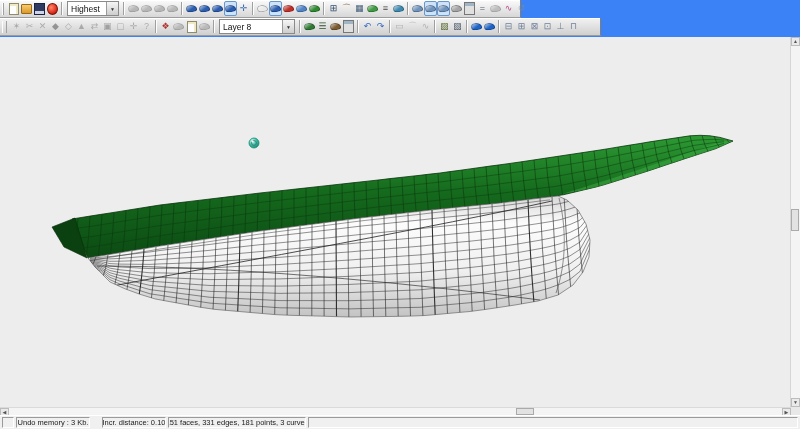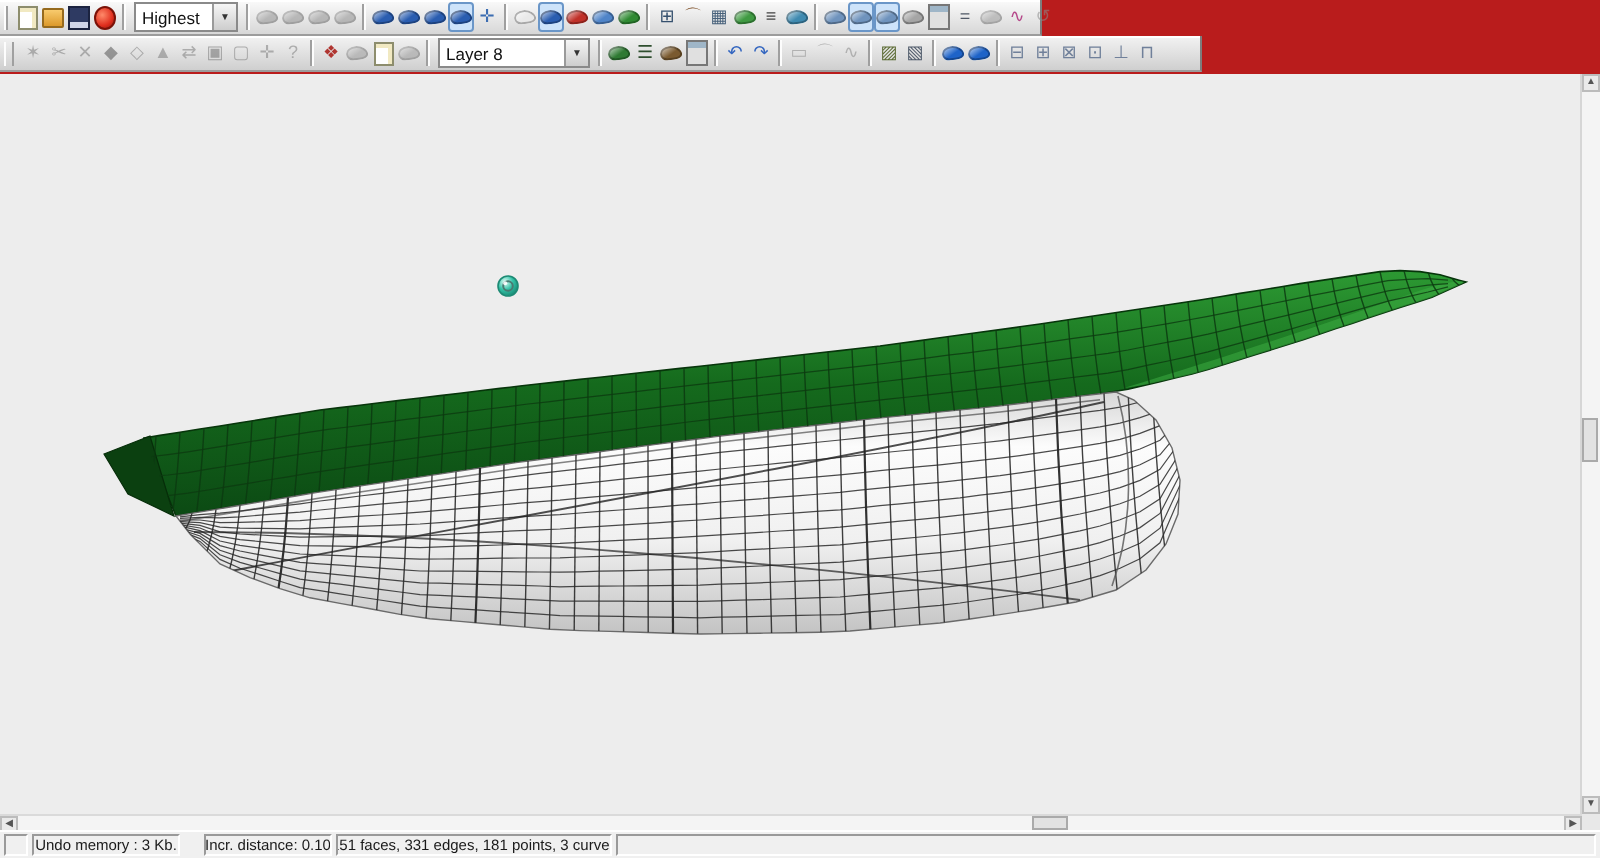--- a/index.html
+++ b/index.html
@@ -1,19 +1,19 @@
 <!DOCTYPE html>
 <html><head>
 <meta charset="utf-8">
 <style>
   html,body{margin:0;padding:0;}
   body{width:800px;height:429px;overflow:hidden;position:relative;background:#ededed;
        font-family:"Liberation Sans",sans-serif;-webkit-font-smoothing:antialiased;}
   
-  .toolbar-dock{position:absolute;top:0;left:0;width:800px;height:37px;background:#b91c1c;}
+  .toolbar-dock{position:absolute;top:0;left:0;width:800px;height:37px;background:#3b82f6;}
   .tb-strip{position:absolute;left:0;height:18px;box-sizing:border-box;display:flex;align-items:center;
             background:linear-gradient(#fbfbfb,#d7d7d7);border-bottom:1px solid #9c9c9c;border-right:1px solid #7d7d7d;
             box-shadow:inset 0 1px 0 #ffffff;padding-left:1px;}
   #row1{top:0;width:521px;}
   #row2{top:18px;width:601px;background:linear-gradient(#f3f3f3,#cfcfcf);}
   .grip{width:3px;height:12px;margin:0 3px 0 1px;border-left:1px solid #fdfdfd;border-right:1px solid #a0a0a0;}
   .sep{width:0;height:13px;border-left:1px solid #9f9f9f;border-right:1px solid #fdfdfd;margin:0 2px;}
   .tbi{width:13px;height:15px;display:flex;align-items:center;justify-content:center;flex:none;
        border:1px solid transparent;border-radius:2px;box-sizing:border-box;}
   .tbi.sel{background:#cde3fa;border-color:#6a96c8;}

